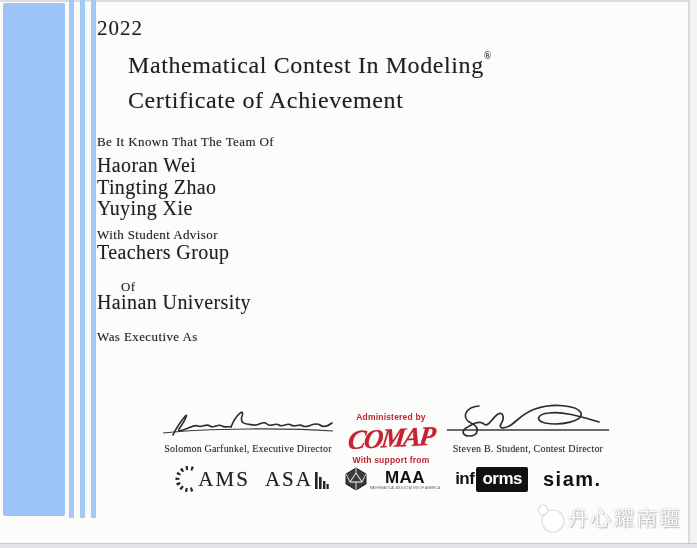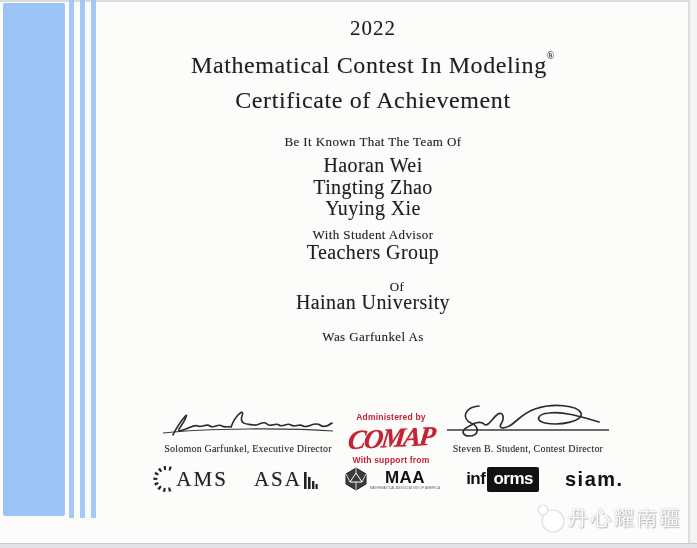--- a/index.html
+++ b/index.html
@@ -21,23 +21,23 @@
   .edge-bottom{position:absolute;left:0;bottom:0;width:697px;height:5px;background:#e4e4e8;border-top:1px solid #c9c9cd;box-sizing:border-box;}
 
   
   .stripe-thick{position:absolute;left:3px;top:3px;width:62px;height:513px;background:var(--stripe-blue);border-radius:2px;}
   .stripe-thin{position:absolute;top:0;width:5px;height:518px;background:var(--stripe-blue);opacity:.92;}
   .stripe-thin.s1{left:69px;}
   .stripe-thin.s2{left:80px;}
   .stripe-thin.s3{left:91px;}
 
   
-  .line{position:absolute;left:97px;width:552px;text-align:center;white-space:nowrap;
+  .line{position:absolute;left:97px;width:552px;white-space:nowrap;
         text-shadow:0 0 1px rgba(45,45,45,.35);}
-  .big{font-size:24px;letter-spacing:.6px;}
+  .big{font-size:24px;letter-spacing:.6px;margin-left:31px;}
   .name{font-size:20px;letter-spacing:.4px;}
   .small{font-size:13px;letter-spacing:.4px;}
   .year{top:16px;font-size:21px;letter-spacing:1px;}
   .title{top:50px;}
   .title sup{font-size:10px;vertical-align:14px;}
   .subtitle{top:87px;}
   .team-intro{top:134px;}
   .member1{top:154px;}
   .member2{top:176px;}
   .member3{top:197px;}
@@ -59,21 +59,21 @@
   .admin-block{position:absolute;left:330px;top:412px;width:122px;text-align:center;
                font-family:"Liberation Sans","DejaVu Sans",sans-serif;}
   .admin-small{font-size:8.5px;font-weight:700;color:var(--accent-red);letter-spacing:.2px;}
   .comap{font-family:"Liberation Serif",serif;font-style:italic;font-weight:700;
          font-size:27px;color:var(--accent-red);letter-spacing:-2px;line-height:30px;
          transform:rotate(-3deg) skewX(-10deg);margin:1px 0 2px 0;
          text-shadow:0 0 1px rgba(195,35,51,.6);}
 
   
   .logos{position:absolute;left:110px;top:462px;width:552px;height:34px;
-         display:flex;align-items:center;justify-content:center;gap:26px;}
+         display:flex;align-items:center;justify-content:center;gap:15px;}
   .logo-item{display:flex;align-items:center;gap:2px;}
   .logo-serif{font-family:"Liberation Serif",serif;font-size:21px;letter-spacing:2px;color:#222;
               text-shadow:0 0 1px rgba(30,30,30,.4);}
   .informs-prefix{font-family:"Liberation Sans",sans-serif;font-weight:700;font-size:17px;color:#111;letter-spacing:-.5px;}
   .informs-boxed{font-family:"Liberation Sans",sans-serif;font-weight:700;font-size:17px;color:#fff;
                  background:#111;padding:2px 6px 3px 6px;border-radius:2px;letter-spacing:-.5px;}
   .maa-col{display:flex;flex-direction:column;align-items:center;line-height:1;}
   .maa-text{font-family:"Liberation Sans",sans-serif;font-weight:700;font-size:17px;color:#111;letter-spacing:.5px;}
   .maa-subtext{font-size:3px;color:#555;letter-spacing:.2px;margin-top:1px;white-space:nowrap;
                font-family:"Liberation Sans",sans-serif;}
@@ -108,21 +108,21 @@
   <div class="line name member1">Haoran Wei</div>
   <div class="line name member2">Tingting Zhao</div>
   <div class="line name member3">Yuying Xie</div>
 
   <div class="line small advisor-label">With Student Advisor</div>
   <div class="line name advisor">Teachers Group</div>
 
   <div class="line small of-label">Of</div>
   <div class="line name institution">Hainan University</div>
 
-  <div class="line small designation-label">Was Garfunkel As</div>
+  <div class="line small designation-label">Was Executive As</div>
 
   <div class="sig-block sig-left">
     <svg class="sig-svg" width="175" height="42" viewBox="0 0 175 42">
       <path d="M2 33 C 45 28, 130 28, 172 31" stroke="#3a3a3a" stroke-width="1.2" fill="none"></path>
       <path d="M12 35 C 16 26, 28 10, 25 17 C 22 26, 12 33, 22 30 C 29 28, 33 24, 37 26 C 41 28, 45 23, 49 26 C 53 29, 57 23, 61 26 C 64 28, 67 26, 70 27 C 75 14, 84 8, 81 16 C 78 25, 87 24, 93 25 C 98 26, 102 20, 106 24 C 110 28, 114 22, 118 25 C 122 28, 126 22, 130 25 C 134 28, 138 23, 142 26 C 146 29, 153 21, 159 25 C 163 28, 167 26, 171 23" stroke="#2c2c2c" stroke-width="1.6" fill="none" stroke-linecap="round"></path>
     </svg>
     <div class="sig-caption">Solomon Garfunkel, Executive Director</div>
   </div>
 
   <div class="admin-block">

